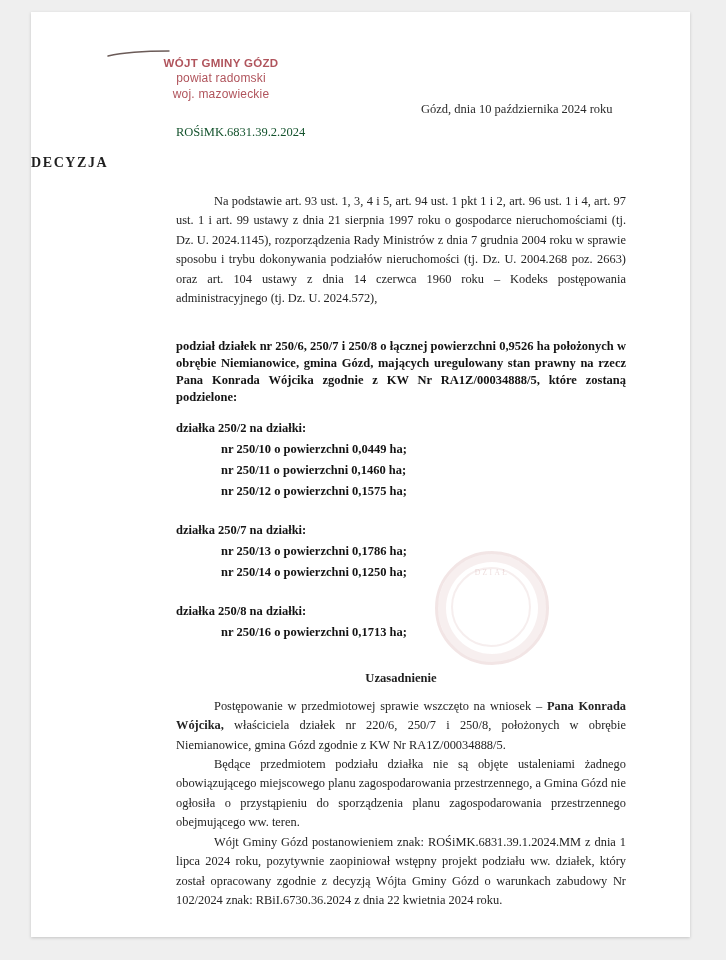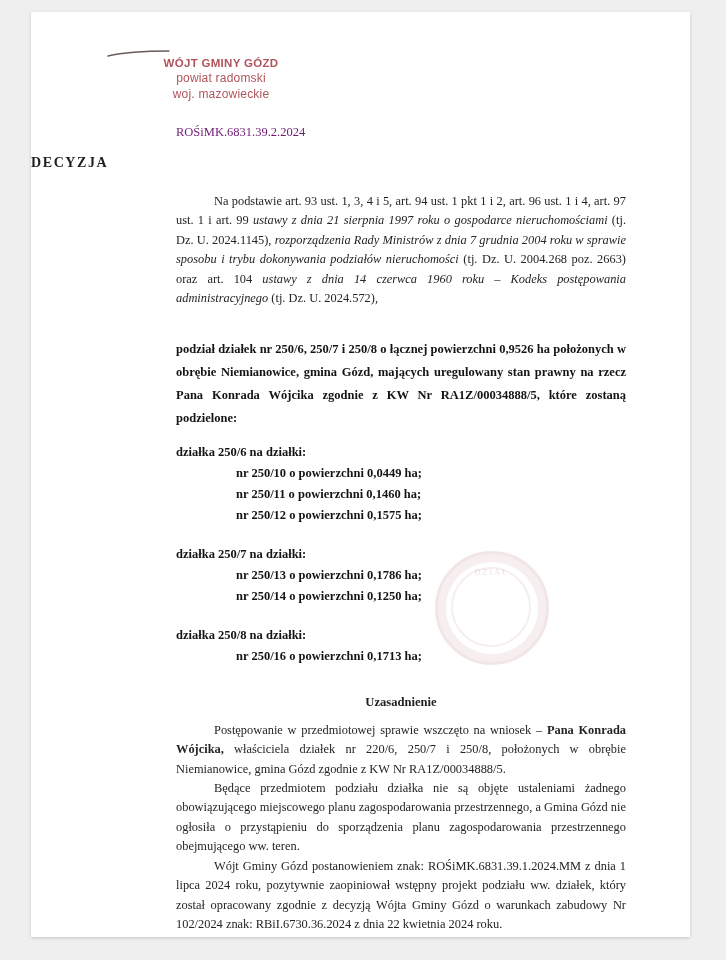--- a/index.html
+++ b/index.html
@@ -106,21 +106,21 @@
     font-size: 12.5px;
     color: #2b2b2b;
     white-space: nowrap;
   }
 
   #case-number {
     position: absolute;
     left: 145px;
     top: 113px;
     font-size: 12.5px;
-    color: #701a75;
+    color: #14532d;
     white-space: nowrap;
   }
 
   #doc-title {
     position: absolute;
     left: 0;
     top: 143px;
     width: 659px;
     font-size: 14px;
     font-weight: bold;
@@ -138,54 +138,54 @@
 
   p.para {
     margin: 0;
     font-size: 12.4px;
     line-height: 19.4px;
     text-align: justify;
     text-justify: inter-word;
     text-indent: 38px;
     color: #242424;
   }
-  p.para .it { font-style: italic; }
+  p.para .it { }
   p.para .bd { font-weight: bold; }
 
   .centered-word {
     margin: 0;
     text-align: center;
     font-weight: bold;
     font-size: 12.6px;
     line-height: 19.4px;
   }
 
   .spacer-sm { height: 12px; }
   .spacer-md { height: 18px; }
 
   
   .operative {
     margin: 0;
     font-size: 12.5px;
-    line-height: 23px;
+    line-height: 17px;
     font-weight: bold;
     text-align: justify;
     text-justify: inter-word;
     color: #141414;
   }
 
   .parcel-head {
     margin: 0;
     font-size: 12.5px;
     line-height: 21px;
     font-weight: bold;
     color: #141414;
   }
   .parcel-item {
-    margin: 0 0 0 60px;
+    margin: 0 0 0 45px;
     font-size: 12.5px;
     line-height: 21px;
     font-weight: bold;
     color: #141414;
   }
 
   #section-heading {
     margin: 8px;
     text-align: center;
     font-weight: bold;
@@ -208,39 +208,40 @@
   </svg>
 
   <div id="content">
 
     <div id="letterhead">
       <div id="letterhead-title">WÓJT GMINY GÓZD</div>
       <div class="letterhead-sub">powiat radomski</div>
       <div class="letterhead-sub">woj. mazowieckie</div>
     </div>
 
+    <div id="date-line">Gózd, dnia 10 października 2024 roku</div>
 
     <div id="case-number">ROŚiMK.6831.39.2.2024</div>
 
     <div id="doc-title">DECYZJA</div>
 
     <div id="body-block">
 
       <p class="para"><span>Na  podstawie art. 93 ust. 1, 3, 4 i 5, art. 94 ust. 1 pkt 1 i 2, art. 96 ust. 1 i 4, art.  97 ust. 1 i art. 99 </span><span class="it">ustawy z dnia 21 sierpnia 1997 roku o gospodarce nieruchomościami</span><span> (tj. Dz. U. 2024.1145), </span><span class="it">rozporządzenia Rady Ministrów z dnia 7 grudnia 2004 roku w sprawie sposobu i trybu dokonywania podziałów nieruchomości</span><span> (tj. Dz. U. 2004.268 poz. 2663) oraz art. 104 </span><span class="it">ustawy z dnia 14 czerwca 1960 roku – Kodeks postępowania administracyjnego</span><span> (tj. Dz. U. 2024.572),</span></p>
 
       <div class="spacer-sm"></div>
 
 
       <div class="spacer-md"></div>
 
       <p class="operative">podział działek nr 250/6, 250/7 i 250/8 o łącznej powierzchni 0,9526 ha położonych w obrębie Niemianowice, gmina Gózd, mających uregulowany stan prawny na rzecz Pana Konrada Wójcika zgodnie z KW Nr RA1Z/00034888/5, które zostaną podzielone:</p>
 
       <div id="parcel-groups">
           <div class="spacer-sm"></div>
-          <p class="parcel-head">działka 250/6 na działki:</p>
+          <p class="parcel-head">działka 250/2 na działki:</p>
           <p class="parcel-item">nr 250/10 o powierzchni 0,0449 ha;</p>
           <p class="parcel-item">nr 250/11 o powierzchni 0,1460 ha;</p>
           <p class="parcel-item">nr 250/12 o powierzchni 0,1575 ha;</p>
           <div class="spacer-md"></div>
           <p class="parcel-head">działka 250/7 na działki:</p>
           <p class="parcel-item">nr 250/13 o powierzchni 0,1786 ha;</p>
           <p class="parcel-item">nr 250/14 o powierzchni 0,1250 ha;</p>
           <div class="spacer-md"></div>
           <p class="parcel-head">działka 250/8 na działki:</p>
           <p class="parcel-item">nr 250/16 o powierzchni 0,1713 ha;</p>

